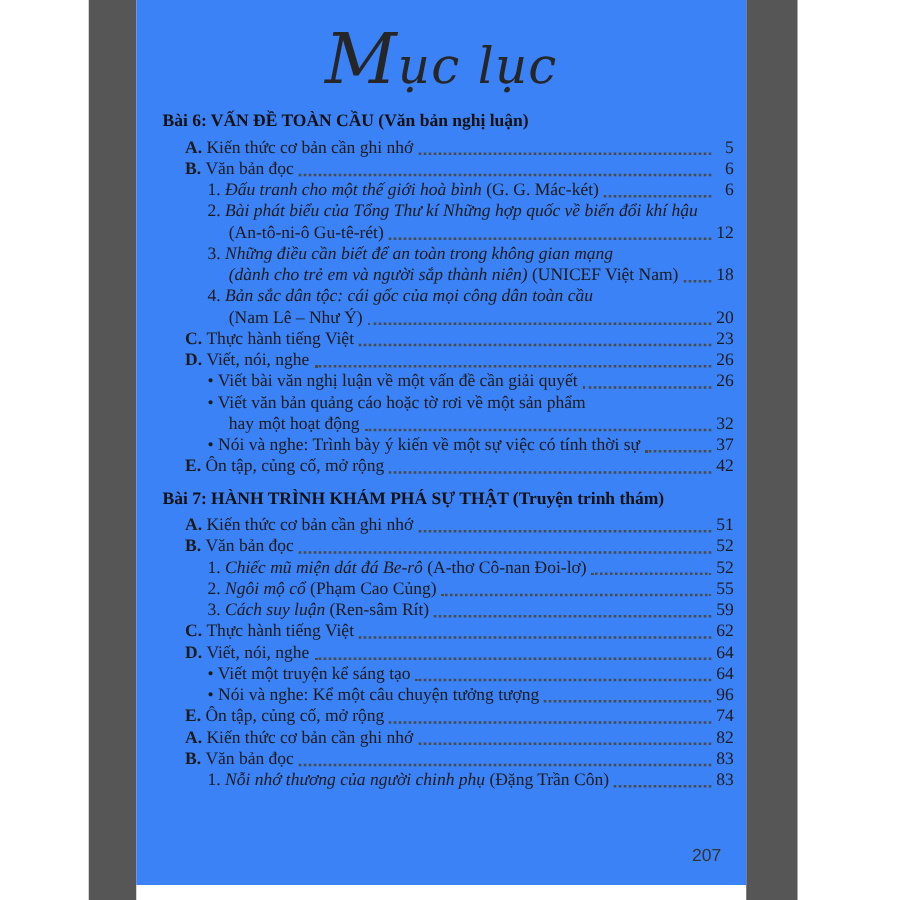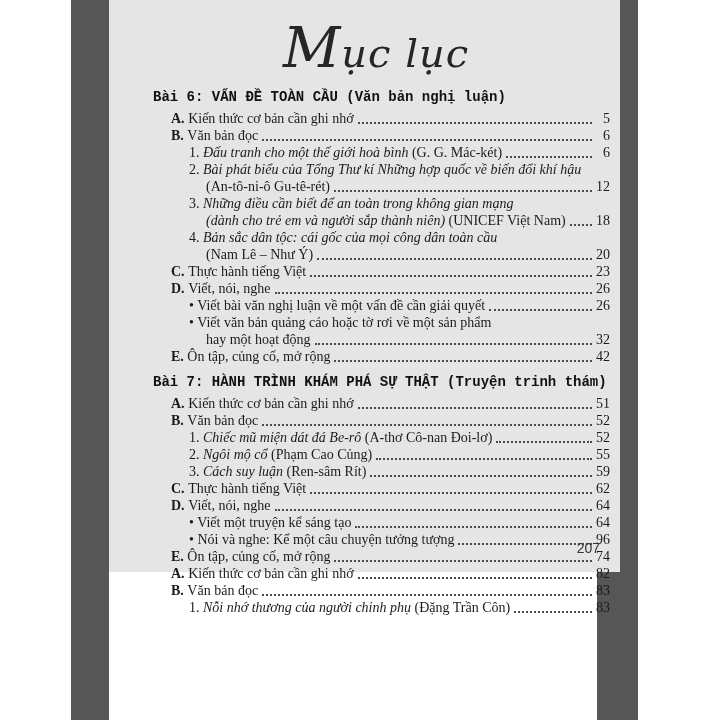--- a/index.html
+++ b/index.html
@@ -6,34 +6,34 @@
   .canvas {
     position:relative; width:720px; height:720px; overflow:hidden;
     background:#ffffff; font-family:"Liberation Serif", serif;
   }
   .side-bar {
     position:absolute; top:0; height:720px; background:var(--bar-color,#565656);
   }
   .side-bar.left  { left:71px;  width:38px; }
   .side-bar.right { left:597px; width:41px; }
   .book-page {
-    position:absolute; left:109px; top:0; width:488px; height:572px;
-    background:#e5e5e5; color:#1b1b1b;padding-left:23px;
+    position:absolute; left:109px; top:0; width:488px; height:708px;
+    background:#3b82f6; color:#1b1b1b;
   }
   .script-title {
     text-align:center; font-family:"DejaVu Serif", serif; font-style:italic;
     font-size:40px; line-height:48px; margin:24px 0 12px 0; color:#262626;
     font-weight:500; letter-spacing:1px;
   }
   .script-title::first-letter { font-size:1.4em; }
   .toc {
     padding:0 10px 0 21px; font-size:14px; line-height:17px;
   }
   .sec-heading {
-    font-family:Liberation Mono, monospace; font-weight:bold;
+    font-family:Liberation Serif, serif; font-weight:bold;
     font-size:14px; line-height:17px; color:#111111; margin:9px 0 4px 0;
     white-space:nowrap;
   }
   .sec-heading:first-child { margin-top:0; }
   .row { display:flex; white-space:nowrap; }
   .row .txt { flex:0 0 auto; }
   .row.l1  { padding-left:18px; }
   .row.l2  { padding-left:36px; }
   .row.l2c { padding-left:53px;justify-content:space-between; }
   .it { font-style:italic; }
@@ -114,20 +114,25 @@
           <span class="pg">26</span>
         </div>
         <div class="row l2">
           <span class="txt"><span>• Viết văn bản quảng cáo hoặc tờ rơi về một sản phẩm</span></span>
         </div>
         <div class="row l2c">
           <span class="txt"><span>hay một hoạt động</span></span>
           <span class="leader"></span>
           <span class="pg">32</span>
         </div>
+        <div class="row l2">
+          <span class="txt"><span>• Nói và nghe: Trình bày ý kiến về một sự việc có tính thời sự</span></span>
+          <span class="leader"></span>
+          <span class="pg">37</span>
+        </div>
         <div class="row l1">
           <span class="txt"><span class="bd">E. </span><span>Ôn tập, củng cố, mở rộng</span></span>
           <span class="leader"></span>
           <span class="pg">42</span>
         </div>
         <div class="sec-heading">Bài 7: HÀNH TRÌNH KHÁM PHÁ SỰ THẬT (Truyện trinh thám)</div>
         <div class="row l1">
           <span class="txt"><span class="bd">A. </span><span>Kiến thức cơ bản cần ghi nhớ</span></span>
           <span class="leader"></span>
           <span class="pg">51</span>

